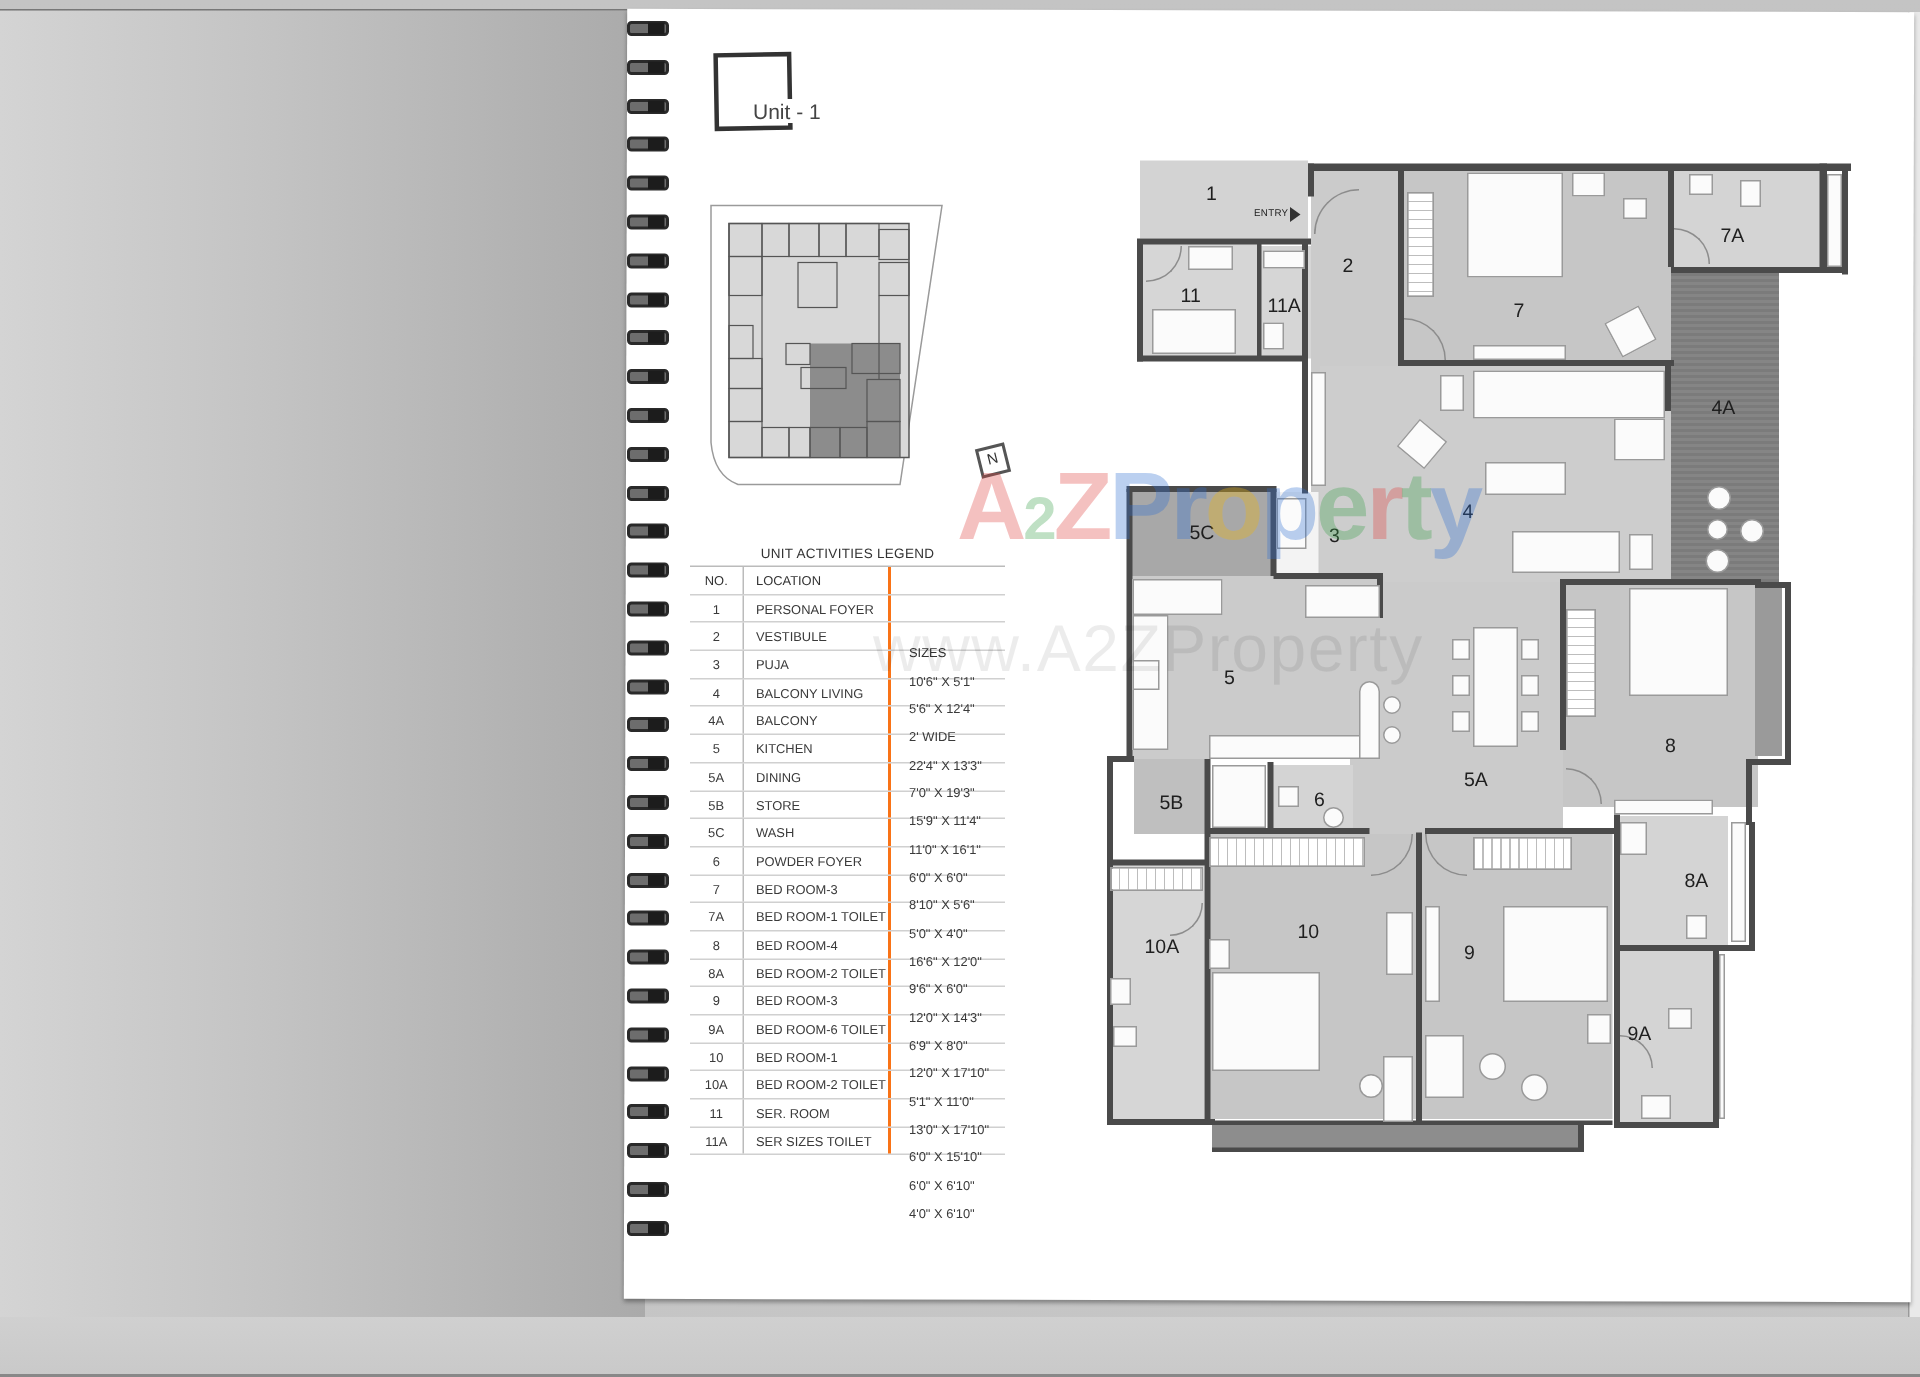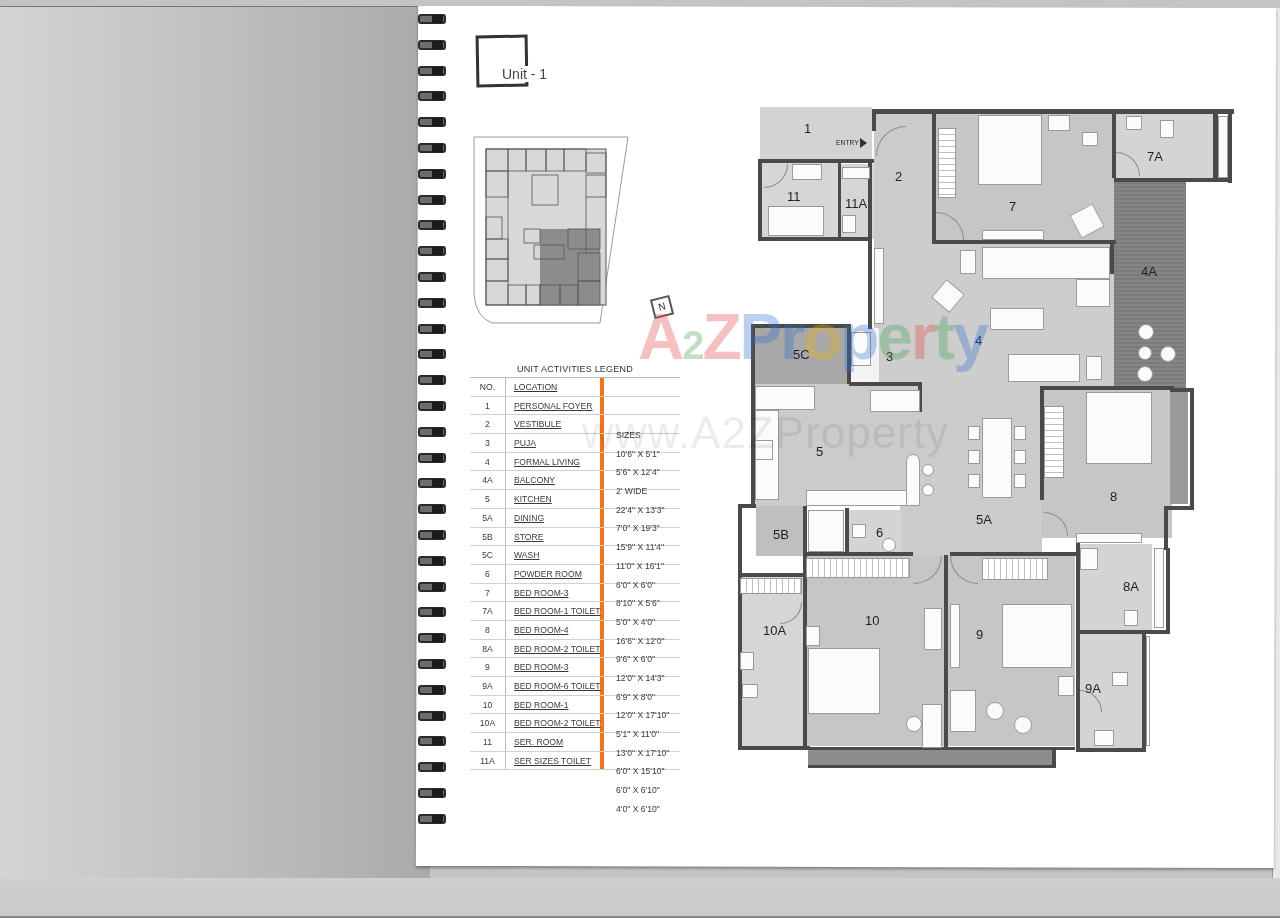--- a/index.html
+++ b/index.html
@@ -55,31 +55,31 @@
   
   .keyplan {
     position: absolute; left: 472px; top: 135px; width: 158px; height: 190px;
   }
   .north {
     position: absolute; left: 652px; top: 297px; width: 20px; height: 20px;
     border: 2px solid #555; transform: rotate(-14deg);
     font-size: 10px; color: #333; text-align: center; line-height: 16px;
   }
   
-  .legend { position: absolute; left: 470px; top: 360px; width: 210px; }
+  .legend { position: absolute; left: 460px; top: 360px; width: 210px; }
   .legend-title {
     text-align: center; font-size: 9px; color: #333; letter-spacing: 0.2px;
     height: 18px; line-height: 18px; border-bottom: 1px solid #bbb;
   }
   .legend-row {
     display: flex; height: 18.7px; line-height: 18.7px;
     border-bottom: 1px solid #d0d0d0; font-size: 8.6px; color: #3a3a3a;
   }
   .legend-row .c-no { width: 36px; text-align: center; border-right: 1px solid #bbb; }
-  .legend-row .c-loc { width: 98px; padding-left: 8px; border-right: 4px solid #f97316; white-space: nowrap; text-decoration: underline; }
+  .legend-row .c-loc { width: 98px; padding-left: 8px; border-right: 2px solid #f97316; white-space: nowrap; }
   .legend-row .c-size { flex: 1; padding-left: 12px; white-space: nowrap; margin-top: 48px; }
   .legend-head { color: #333; }
 
   
   .plan { position: absolute; left: 0; top: 0; }
   .r { position: absolute; }
   .room-label {
     position: absolute; font-size: 13px; color: #1f1f1f; font-family: "Liberation Sans", sans-serif;
   }
   .wall { position: absolute; background: #4a4a4a; }
@@ -304,21 +304,21 @@
         <div class="c-loc">VESTIBULE</div>
         <div class="c-size">5'6" X 12'4"</div>
       </div>
       <div class="legend-row">
         <div class="c-no">3</div>
         <div class="c-loc">PUJA</div>
         <div class="c-size">2' WIDE</div>
       </div>
       <div class="legend-row">
         <div class="c-no">4</div>
-        <div class="c-loc">FORMAL LIVING</div>
+        <div class="c-loc">BALCONY LIVING</div>
         <div class="c-size">22'4" X 13'3"</div>
       </div>
       <div class="legend-row">
         <div class="c-no">4A</div>
         <div class="c-loc">BALCONY</div>
         <div class="c-size">7'0" X 19'3"</div>
       </div>
       <div class="legend-row">
         <div class="c-no">5</div>
         <div class="c-loc">KITCHEN</div>
@@ -334,21 +334,21 @@
         <div class="c-loc">STORE</div>
         <div class="c-size">6'0" X 6'0"</div>
       </div>
       <div class="legend-row">
         <div class="c-no">5C</div>
         <div class="c-loc">WASH</div>
         <div class="c-size">8'10" X 5'6"</div>
       </div>
       <div class="legend-row">
         <div class="c-no">6</div>
-        <div class="c-loc">POWDER ROOM</div>
+        <div class="c-loc">POWDER FOYER</div>
         <div class="c-size">5'0" X 4'0"</div>
       </div>
       <div class="legend-row">
         <div class="c-no">7</div>
         <div class="c-loc">BED ROOM-3</div>
         <div class="c-size">16'6" X 12'0"</div>
       </div>
       <div class="legend-row">
         <div class="c-no">7A</div>
         <div class="c-loc">BED ROOM-1 TOILET</div>

